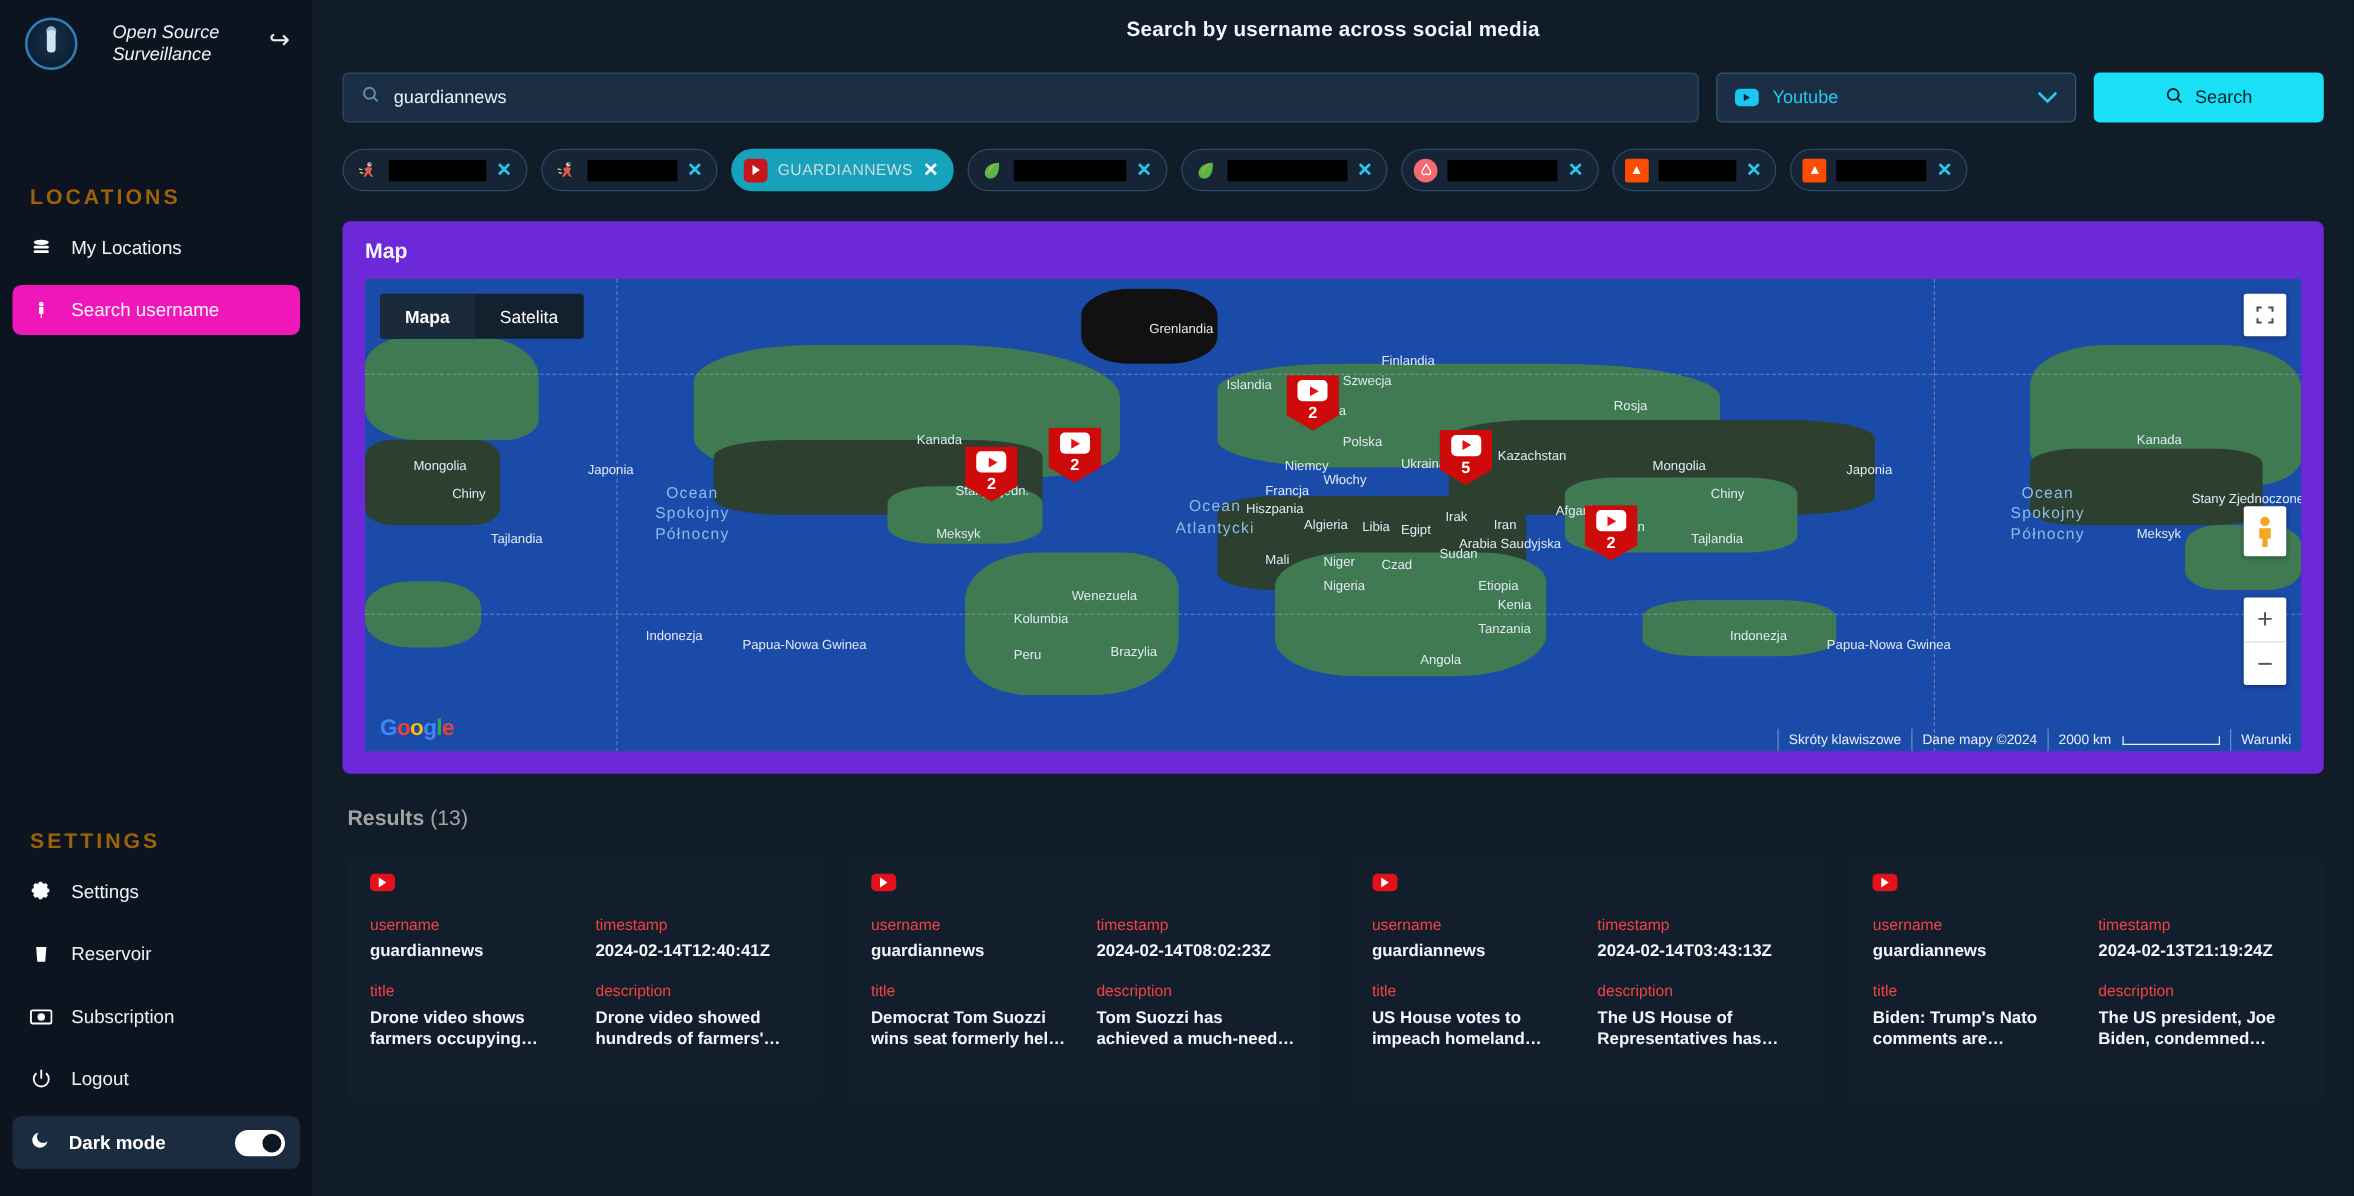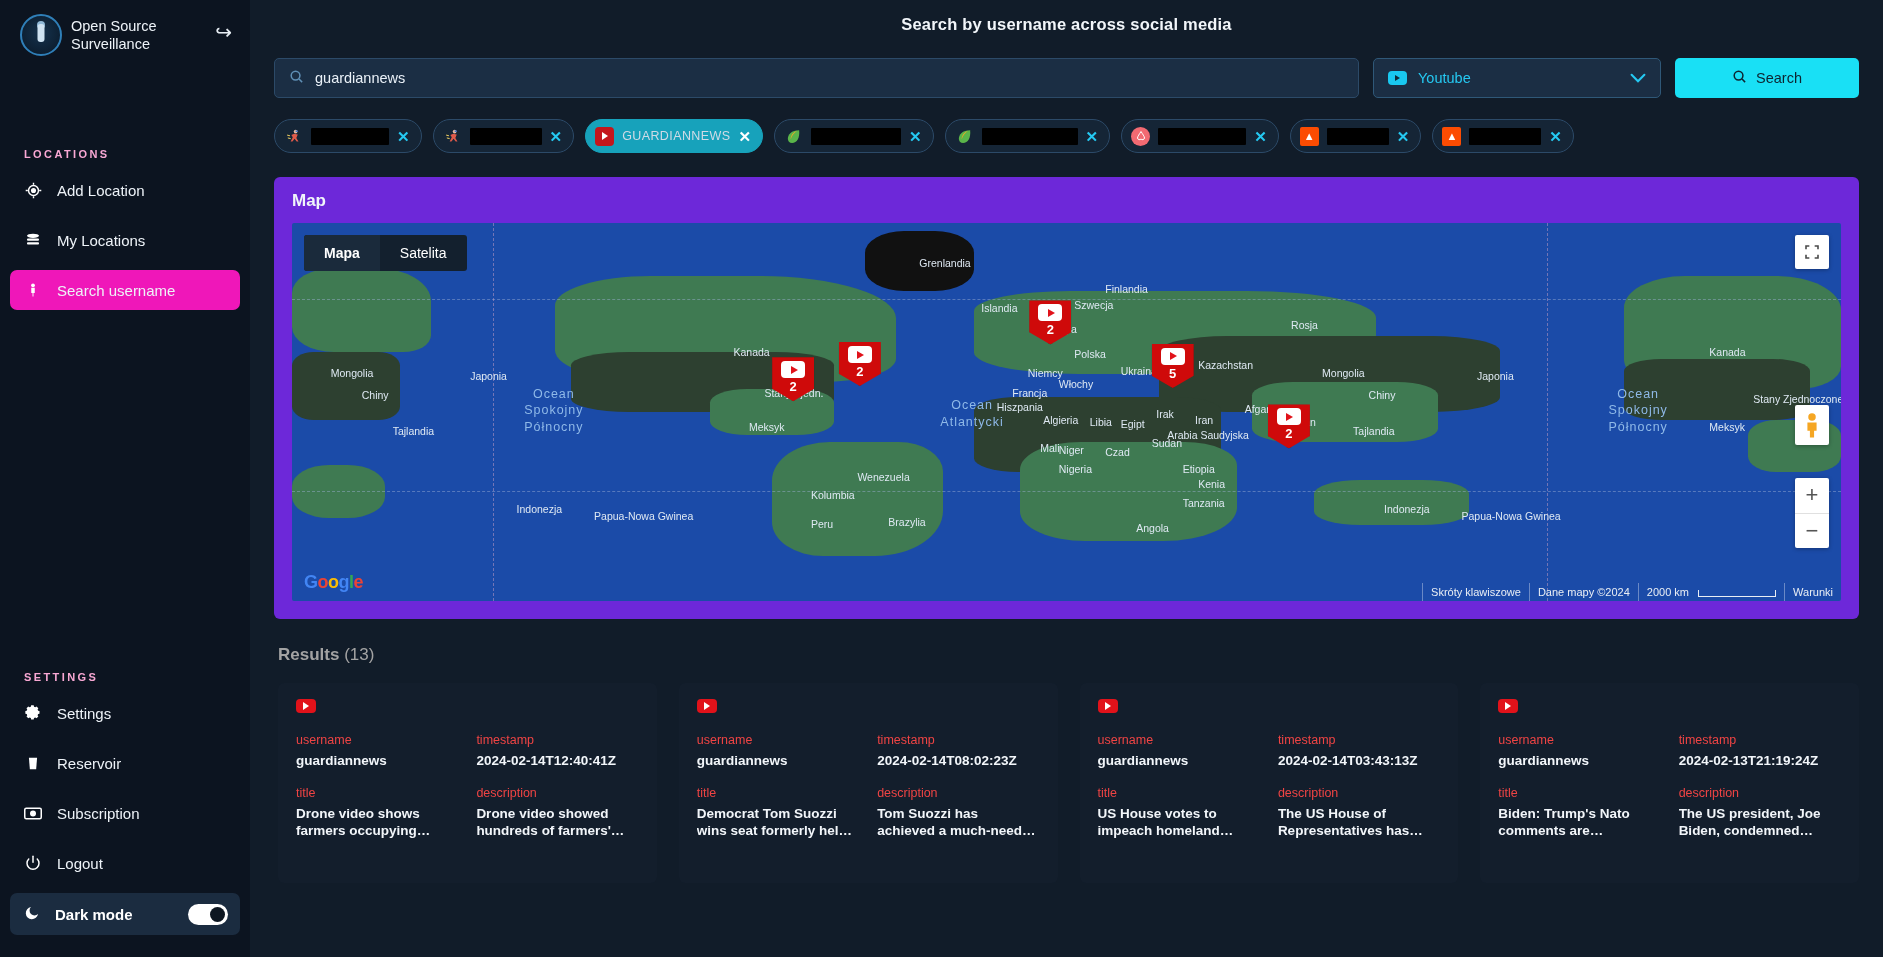--- a/index.html
+++ b/index.html
@@ -11,42 +11,42 @@
   }
   .app { display: flex; width: 1883px; height: 957px; }
 
   
   .sidebar {
     width: 250px; flex: 0 0 250px; height: 957px;
     background: #0c1420;
     display: flex; flex-direction: column;
     position: relative;
   }
-  .brand { display: flex; align-items: center; padding: 14px 14px 0 20px; gap: 9px; }
+  .brand { display: flex; align-items: center; padding: 14px 14px 0 20px; gap: 28px; font-style: italic; }
   .brand-logo {
     width: 42px; height: 42px; border-radius: 50%;
     background: radial-gradient(circle at 50% 45%, #15324d 0%, #0e2236 60%, #0a1725 100%);
     border: 2px solid #2f7fb8; position: relative; flex: 0 0 42px;
   }
   .brand-logo::after {
     content:""; position:absolute; left:50%; top:22%; transform:translateX(-50%);
     width:7px; height:18px; background:#cfe3f2; border-radius:3px;
   }
   .brand-logo::before {
     content:""; position:absolute; left:50%; top:14%; transform:translateX(-50%);
     width:8px; height:8px; border-radius:50%; background:#8fb8d6;
   }
   .brand-text { font-size: 14.5px; color:#eef3f8; line-height:1.25; font-weight:400; }
   .brand-collapse {
     position:absolute; right:18px; top:22px; color:#e8eef4; font-size:20px;
     cursor:pointer; line-height:1;
   }
 
   .nav-section-title {
-    color:#f9a8d4; font-size:11px; font-weight:700; letter-spacing:2.4px;
+    color:#a16207; font-size:17px; font-weight:700; letter-spacing:2.4px;
     padding: 0 0 0 24px; margin-bottom: 10px;
   }
   .locations-block { margin-top: 92px; }
   .nav-item {
     display:flex; align-items:center; gap:15px;
     height:40px; margin: 0 10px 10px 10px; padding-left:14px;
     border-radius:7px; color:#eef3f8; font-size:15px; cursor:pointer;
   }
   .nav-item .ico { width:18px; display:flex; justify-content:center; align-items:center; color:#fff; }
   .nav-item.active { background:#ef17b9; }
@@ -204,30 +204,20 @@
   <aside class="sidebar">
     <div class="brand">
       <div class="brand-logo"></div>
       <div class="brand-text">Open Source Surveillance</div>
     </div>
     <div class="brand-collapse">↪</div>
 
     <div class="locations-block">
       <div class="nav-section-title">LOCATIONS</div>
 
-      <div class="nav-item">
-        <span class="ico">
-          <svg width="17" height="17" viewBox="0 0 24 24" fill="none" stroke="#fff" stroke-width="2">
-            <circle cx="12" cy="12" r="7"></circle>
-              <circle cx="12" cy="12" r="2.6" fill="#fff"></circle>
-            <path d="M12 1v3M12 20v3M1 12h3M20 12h3"></path>
-          </svg>
-        </span>
-        <span>Add Location</span>
-      </div>
 
       <div class="nav-item">
         <span class="ico">
           <svg width="16" height="17" viewBox="0 0 24 24" fill="#fff">
             <ellipse cx="12" cy="5" rx="9" ry="3.2"></ellipse>
               <rect x="3" y="9" width="18" height="3.4" rx="1.4"></rect>
             <rect x="3" y="14.5" width="18" height="3.4" rx="1.4"></rect>
           </svg>
         </span>
         <span>My Locations</span>
@@ -462,21 +452,21 @@
             <div class="cty" style="left: 69.5%; top: 44%;">Chiny</div>
             <div class="cty" style="left: 76.5%; top: 39%;">Japonia</div>
             <div class="cty" style="left: 55.8%; top: 49%;">Irak</div>
             <div class="cty" style="left: 58.3%; top: 50.5%;">Iran</div>
             <div class="cty" style="left: 61.5%; top: 47.5%;">Afganistan</div>
             <div class="cty" style="left: 63.5%; top: 51%;">Pakistan</div>
             <div class="cty" style="left: 53.5%; top: 51.5%;">Egipt</div>
             <div class="cty" style="left: 56.5%; top: 54.5%;">Arabia Saudyjska</div>
             <div class="cty" style="left: 48.5%; top: 50.5%;">Algieria</div>
             <div class="cty" style="left: 51.5%; top: 51%;">Libia</div>
-            <div class="cty" style="left: 46.5%; top: 58%; margin-left: 28px;">Mali</div>
+            <div class="cty" style="left: 46.5%; top: 58%;">Mali</div>
             <div class="cty" style="left: 49.5%; top: 58.5%;">Niger</div>
             <div class="cty" style="left: 52.5%; top: 59%;">Czad</div>
             <div class="cty" style="left: 55.5%; top: 56.5%;">Sudan</div>
             <div class="cty" style="left: 49.5%; top: 63.5%;">Nigeria</div>
             <div class="cty" style="left: 57.5%; top: 63.5%;">Etiopia</div>
             <div class="cty" style="left: 58.5%; top: 67.5%;">Kenia</div>
             <div class="cty" style="left: 57.5%; top: 72.5%;">Tanzania</div>
             <div class="cty" style="left: 54.5%; top: 79%;">Angola</div>
             <div class="cty" style="left: 68.5%; top: 53.5%;">Tajlandia</div>
             <div class="cty" style="left: 14.5%; top: 74%;">Indonezja</div>

